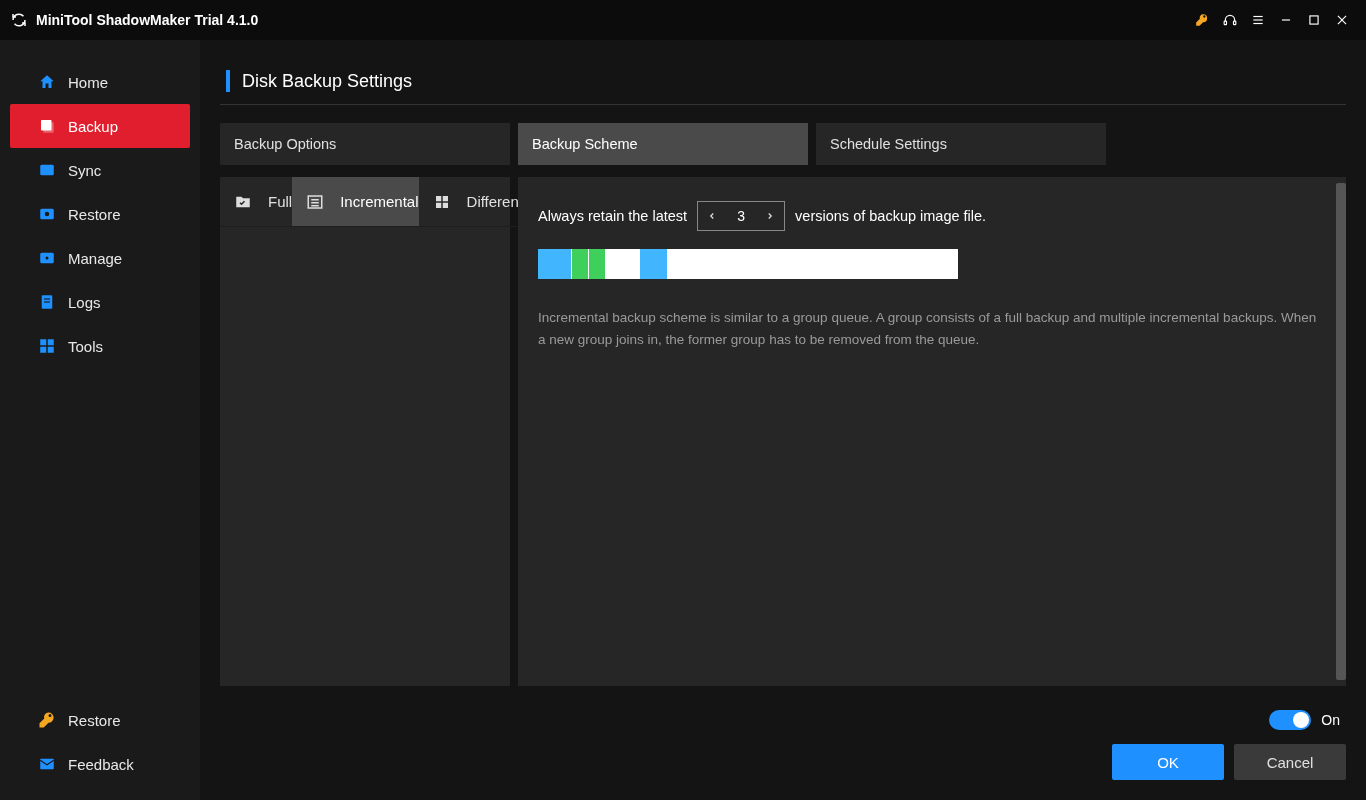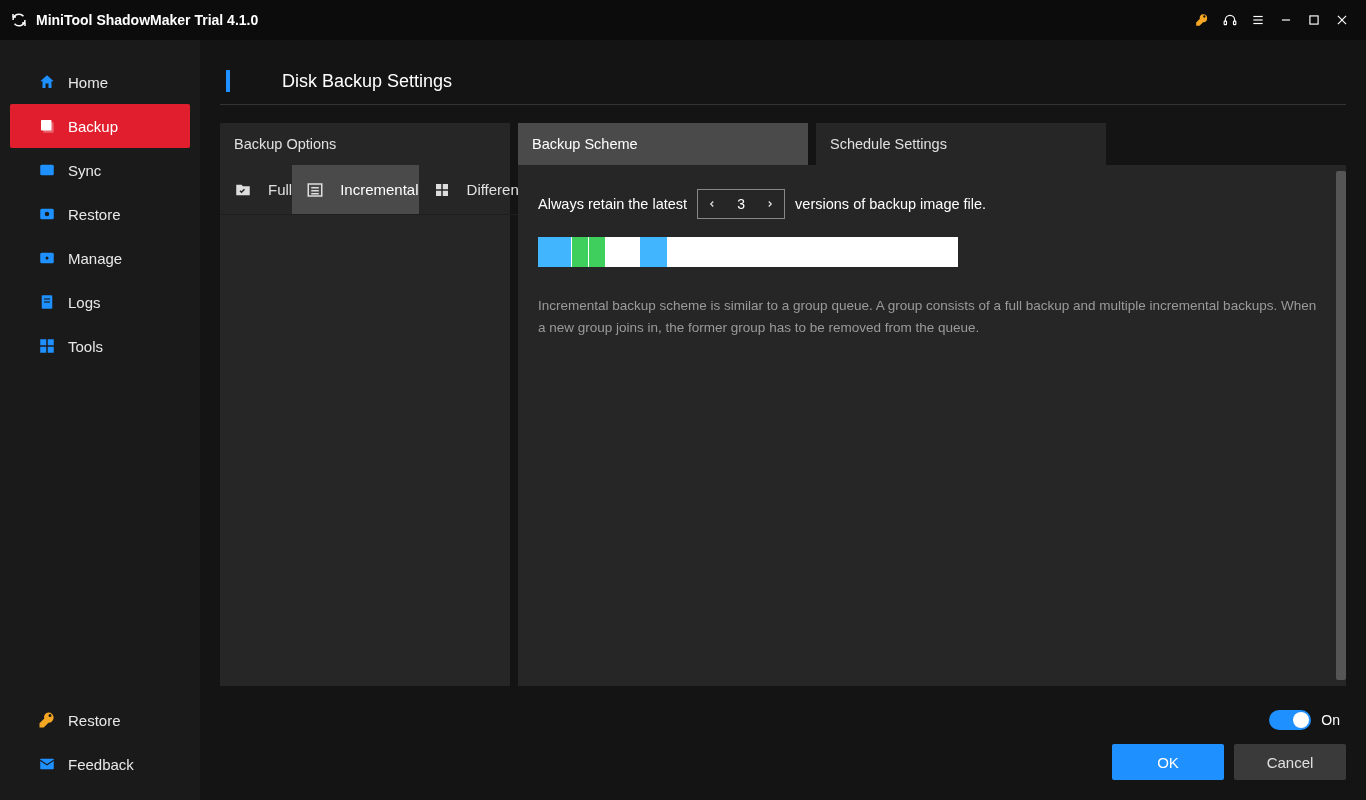--- a/index.html
+++ b/index.html
@@ -25,24 +25,24 @@
 .nav-home .ic { color: #1e90ff; }
 .nav-backup .ic { color: #fff; }
 .nav-sync .ic, .nav-restore .ic, .nav-manage .ic, .nav-logs .ic, .nav-tools .ic { color: #1e90ff; }
 .nav-register .ic { color: #f5a623; }
 .nav-feedback .ic { color: #1e90ff; }
 
 
 .content { flex: 1; background: #141414; display: flex; flex-direction: column; padding: 30px 20px 20px 20px; }
 .page-header { display: flex; align-items: center; margin-bottom: 12px; padding-left: 6px; }
 .page-header .bar { width: 4px; height: 22px; background: #1e90ff; margin-right: 12px; }
-.page-header .txt { font-size: 18px; color: #fff; margin-left: 40px; }
+.page-header .txt { font-size: 18px; color: #fff; }
 .hr { height: 1px; background: #333; margin-bottom: 18px; }
 
-.tabs { display: flex; gap: 8px; margin-bottom: 0; }
+.tabs { display: flex; gap: 8px; margin-bottom: 12px; }
 .tab { flex: 0 0 290px; height: 42px; background: #262626; display: flex; align-items: center; padding-left: 14px; cursor: pointer; font-size: 14.5px; color: #e0e0e0; }
 .tab.active { background: #4a4a4a; color: #fff; }
 
 .panel-row { display: flex; gap: 8px; flex: 1; min-height: 0; }
 .modes { width: 290px; background: #262626; display: flex; flex-direction: row; }
 .mode-item { height: 50px; display: flex; align-items: center; padding-left: 14px; gap: 16px; cursor: pointer; font-size: 15px; color: #e0e0e0; border-bottom: 1px solid #1e1e1e; }
 .mode-item.active { background: #4a4a4a; color: #fff; }
 .mode-item .ic { width: 18px; height: 18px; display: flex; align-items: center; justify-content: center; color: #ddd; }
 
 .detail { flex: 1; background: #262626; padding: 24px 20px; position: relative; overflow: hidden; }

